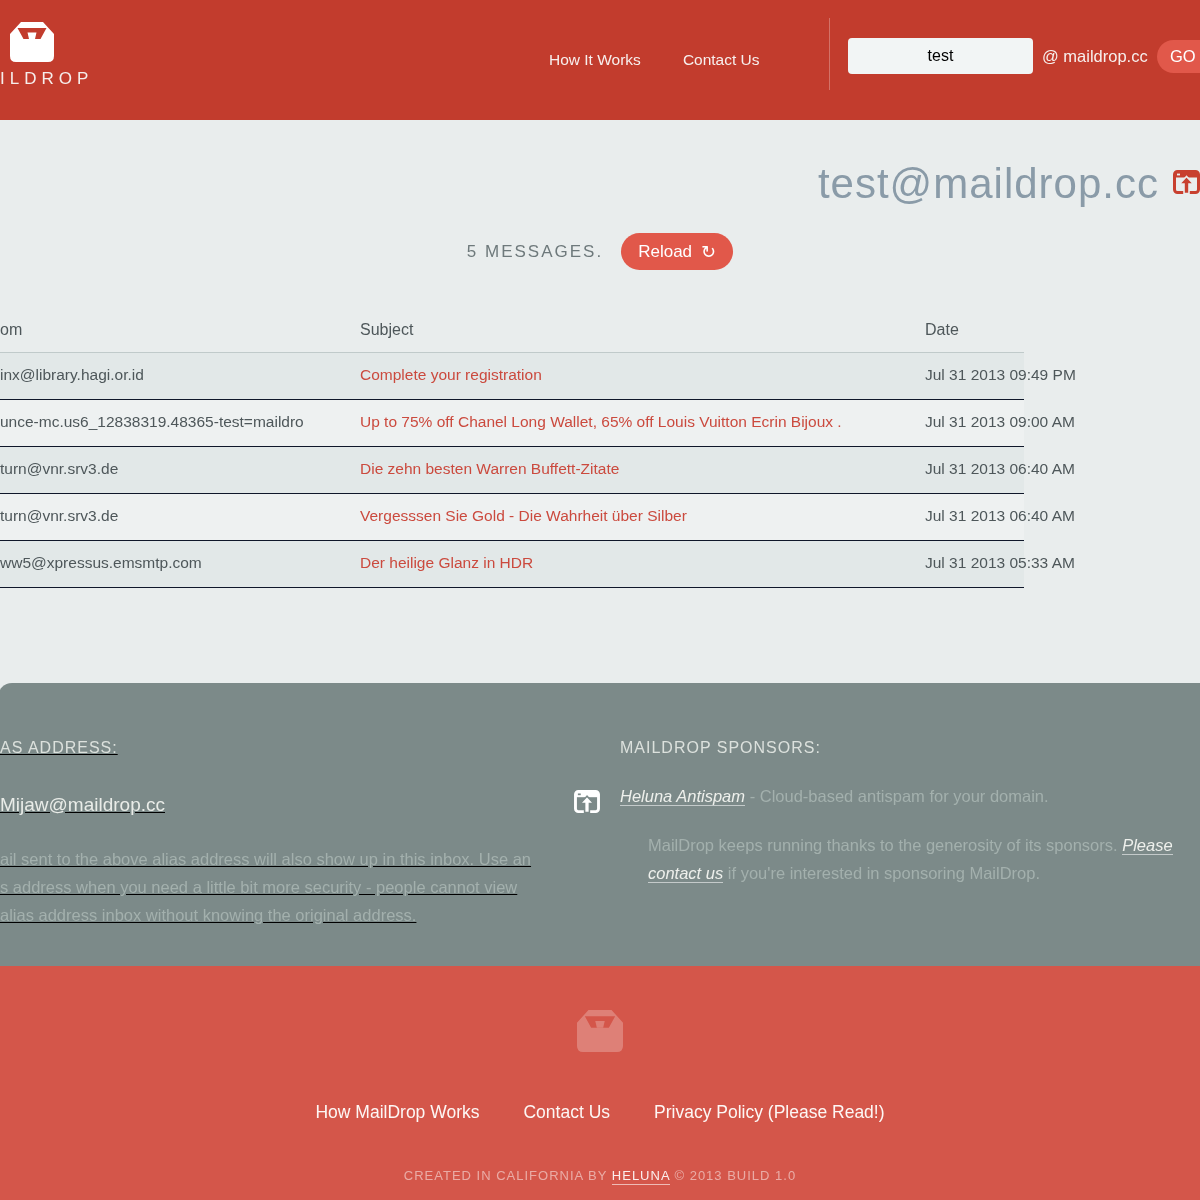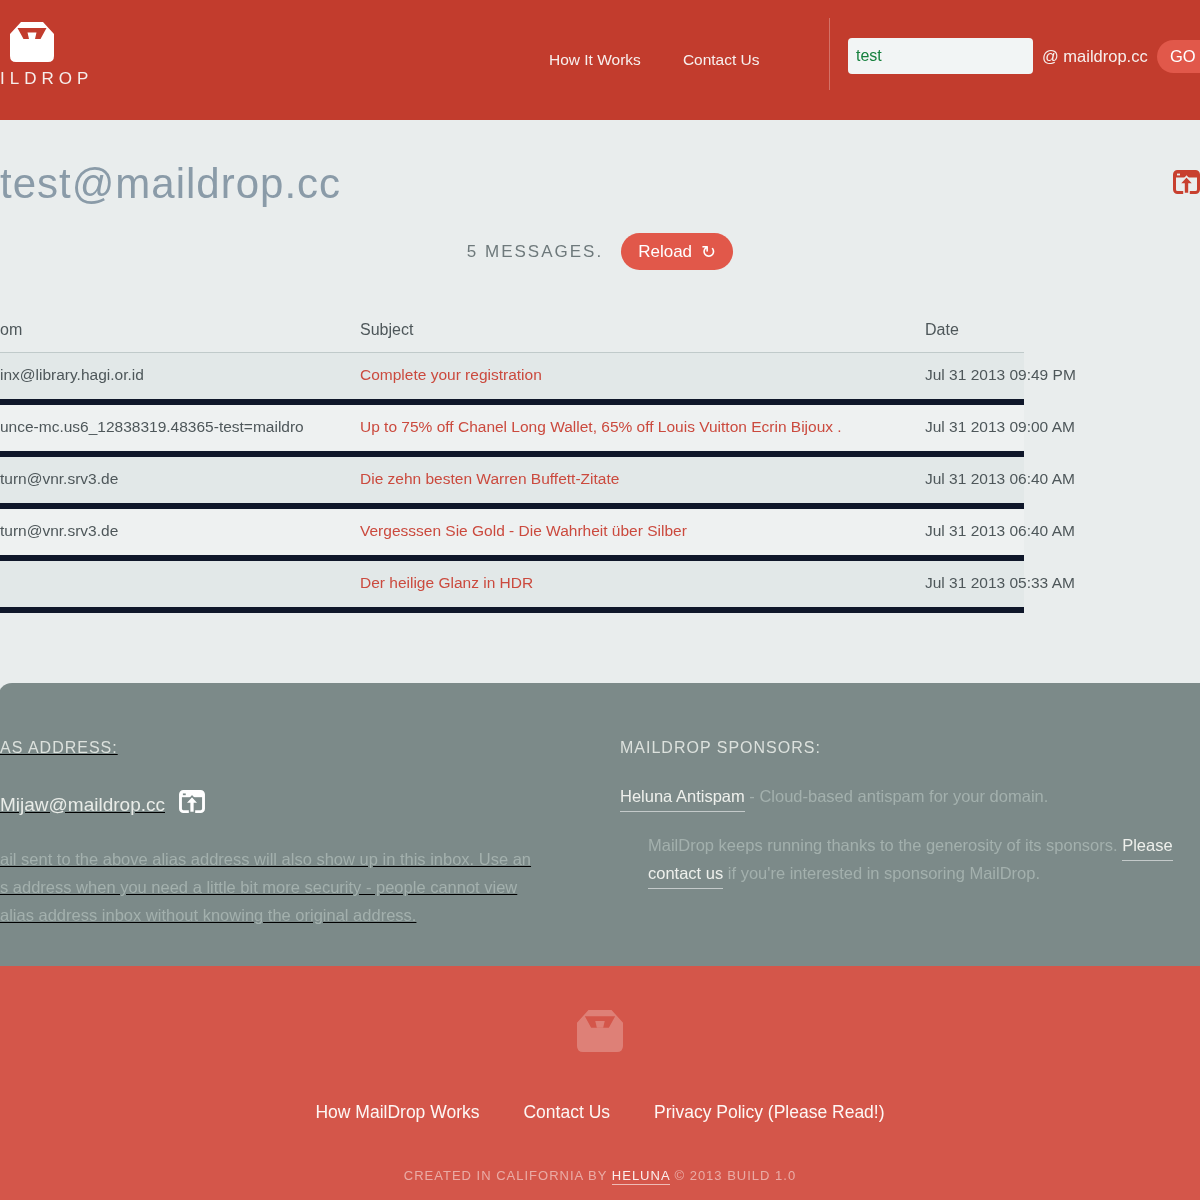--- a/index.html
+++ b/index.html
@@ -12,68 +12,68 @@
   
   .topbar{position:absolute;top:0;left:0;width:1200px;height:120px;background:#c23c2d;}
   .logo{position:absolute;left:0;top:22px;color:#fff;}
   .logo svg{margin-left:10px;display:block;}
   .logo-text{margin-top:7px;font-size:17px;letter-spacing:5px;color:#f6eeec;}
   .topnav{position:absolute;left:549px;top:0;height:120px;display:flex;align-items:center;gap:42px;}
   .topnav a{color:#f7efed;font-size:15.5px;text-decoration:none;cursor:pointer;}
   .top-divider{position:absolute;left:829px;top:18px;width:1px;height:72px;background:rgba(255,255,255,.28);}
   .inbox-input{
     position:absolute;left:848px;top:38px;width:169px;height:36px;border:none;outline:none;
-    border-radius:4px;background:#f2f5f5;text-align:left;padding:0 8px;font-size:16px;color:#15803d;
+    border-radius:4px;background:#f2f5f5;text-align:center;padding:0 8px;font-size:16px;color:#000000;
     font-family:"Liberation Sans",sans-serif;
   }
   .domain-label{position:absolute;left:1042px;top:0;height:120px;line-height:113px;color:#f7efed;font-size:16.5px;}
   .go-button{
     position:absolute;left:1157px;top:40px;width:64px;height:33px;border:none;border-radius:17px;
     background:#e1584a;color:#fff;font-size:16.5px;text-align:left;padding:0 0 0 13px;cursor:pointer;
     font-family:"Liberation Sans",sans-serif;
   }
   
-  .title-row{position:absolute;top:160px;left:0;width:1200px;display:flex;justify-content:space-between;align-items:center;gap:14px;}
+  .title-row{position:absolute;top:160px;left:0;width:1200px;display:flex;justify-content:flex-end;align-items:center;gap:14px;}
   .page-title{font-size:42px;font-weight:300;color:#8a9ba8;letter-spacing:1px;}
   .msg-row{position:absolute;top:233px;left:0;width:1200px;display:flex;justify-content:center;align-items:center;gap:18px;}
   .msg-count{font-size:17px;color:#6e797b;letter-spacing:2px;}
   .reload-button{
     display:flex;align-items:center;gap:9px;border:none;cursor:pointer;
     background:#e1584a;color:#fff;border-radius:20px;height:37px;padding:0 17px;font-size:17px;
     font-family:"Liberation Sans",sans-serif;
   }
   .reload-glyph{font-family:"DejaVu Sans",sans-serif;font-size:18px;line-height:1;}
   
   .mailtable{position:absolute;top:310px;left:0;width:1024px;}
   .thead{position:relative;height:42px;border-bottom:1px solid #c0caca;}
   .thead span{position:absolute;top:11px;font-size:16px;color:#4e575a;}
   .col-from{left:0;}
   .col-subject{left:360px;}
   .col-date{left:925px;}
-  .trow{position:relative;height:46px;border-bottom:6px solid #0f172a;padding-left:40px;}
+  .trow{position:relative;height:46px;border-bottom:1px solid #0f172a;padding-left:40px;}
   .trow.odd{background:#e2e8e8;}
   .trow.even{background:#eef1f1;}
   .trow .cell{position:absolute;top:13px;font-size:15.5px;color:#4e575a;white-space:nowrap;}
   .cell.from{left:0;width:352px;overflow:hidden;}
   .cell.subject{left:360px;max-width:560px;overflow:hidden;}
   .cell.date{left:925px;}
   .subject a{color:#cb4a3e;text-decoration:none;border-bottom:1px solid rgba(203,74,62,.55);padding-bottom:2px;cursor:pointer;}
   
   .graypanel{
     position:absolute;top:683px;left:-2px;width:1246px;height:283px;
     background:#7c8a89;border-radius:14px 14px 0 0;
   }
   .fheading{font-size:16px;letter-spacing:1px;color:#dce1dd;}
   .alias-col{position:absolute;left:2px;top:56px;width:600px;text-decoration:underline;}
-  .alias-line{margin-top:33px;display:flex;align-items:center;gap:14px;color:#e9ece8;font-size:19px;}
+  .alias-line{margin-top:33px;display:flex;align-items:center;gap:14px;color:#e9ece8;font-size:19px;justify-content:space-between;}
   .alias-para{margin-top:26px;font-size:16.5px;line-height:28px;color:#a3b0ad;}
   .sponsors-col{position:absolute;left:622px;top:56px;width:580px;}
   .sp-line1{margin-top:30px;font-size:16.5px;color:#a3b0ad;}
   .sp-para{margin-top:25px;font-size:16.5px;line-height:28px;color:#a3b0ad;margin-left:28px;}
-  .wlink{color:#eef0ec;text-decoration:none;border-bottom:1px solid rgba(255,255,255,.55);padding-bottom:6px;cursor:pointer;}
+  .wlink{color:#eef0ec;text-decoration:none;border-bottom:1px solid rgba(255,255,255,.55);padding-bottom:0;cursor:pointer;font-style:italic;}
   
   .redfooter{position:absolute;top:966px;left:0;width:1200px;height:234px;background:#d4564a;}
   .foot-icon{position:absolute;top:44px;left:0;width:1200px;display:flex;justify-content:center;opacity:.25;}
   .footlinks{position:absolute;top:136px;left:0;width:1200px;display:flex;justify-content:center;gap:44px;}
   .footlinks a{color:#fdf7f5;font-size:17.5px;text-decoration:none;cursor:pointer;}
   .credit{position:absolute;top:202px;left:0;width:1200px;text-align:center;font-size:13px;letter-spacing:1px;color:rgba(255,255,255,.5);}
   .credit a{color:rgba(255,255,255,.9);text-decoration:none;border-bottom:1px solid rgba(255,255,255,.6);padding-bottom:1px;cursor:pointer;}
 </style>
 </head>
 <body>
@@ -143,20 +143,21 @@
     <span class="cell from">turn@vnr.srv3.de</span>
     <span class="cell subject"><a>Die zehn besten Warren Buffett-Zitate</a></span>
     <span class="cell date">Jul 31 2013 06:40 AM</span>
   </div>
   <div class="trow even">
     <span class="cell from">turn@vnr.srv3.de</span>
     <span class="cell subject"><a>Vergesssen Sie Gold - Die Wahrheit über Silber</a></span>
     <span class="cell date">Jul 31 2013 06:40 AM</span>
   </div>
   <div class="trow odd">
+    <span class="cell from">ww5@xpressus.emsmtp.com</span>
     <span class="cell subject"><a>Der heilige Glanz in HDR</a></span>
     <span class="cell date">Jul 31 2013 05:33 AM</span>
   </div>
 </div>
 
 <div class="graypanel">
 
   <div class="alias-col">
     <div class="fheading">AS ADDRESS:</div>
     <div class="alias-line">

